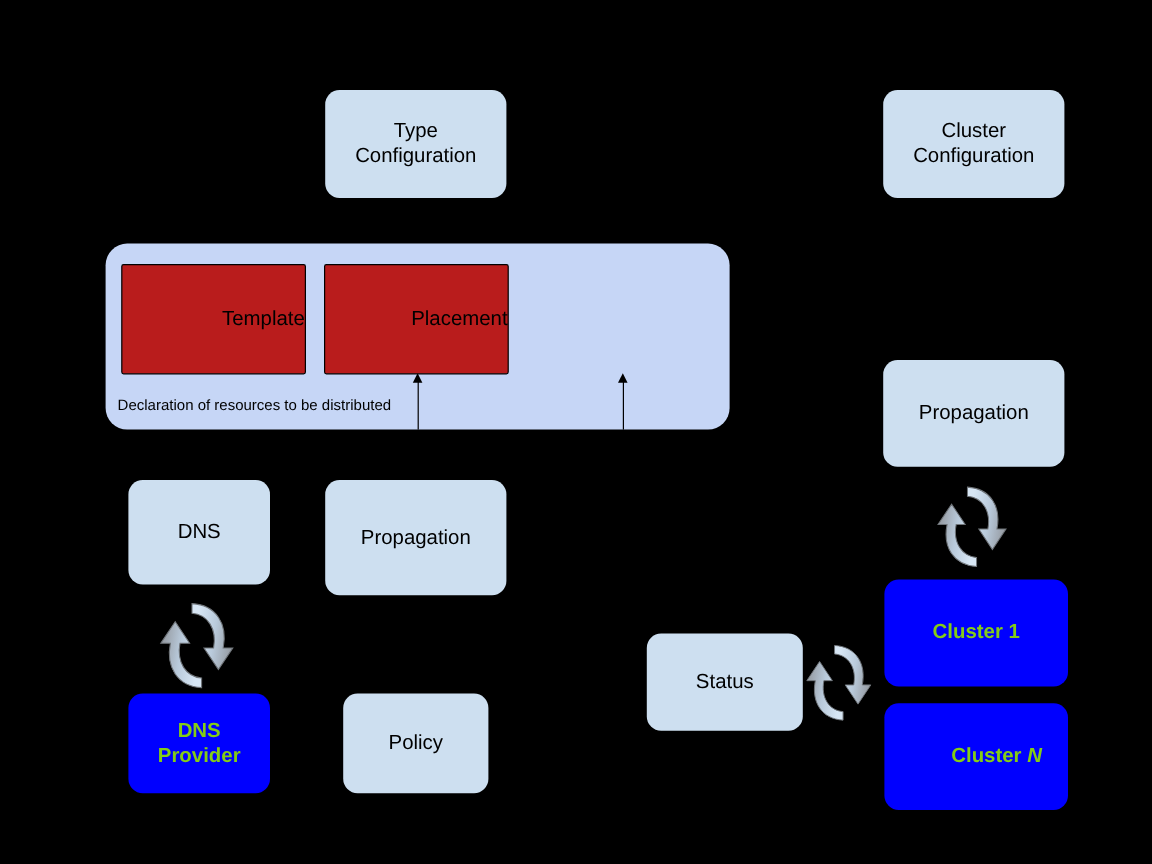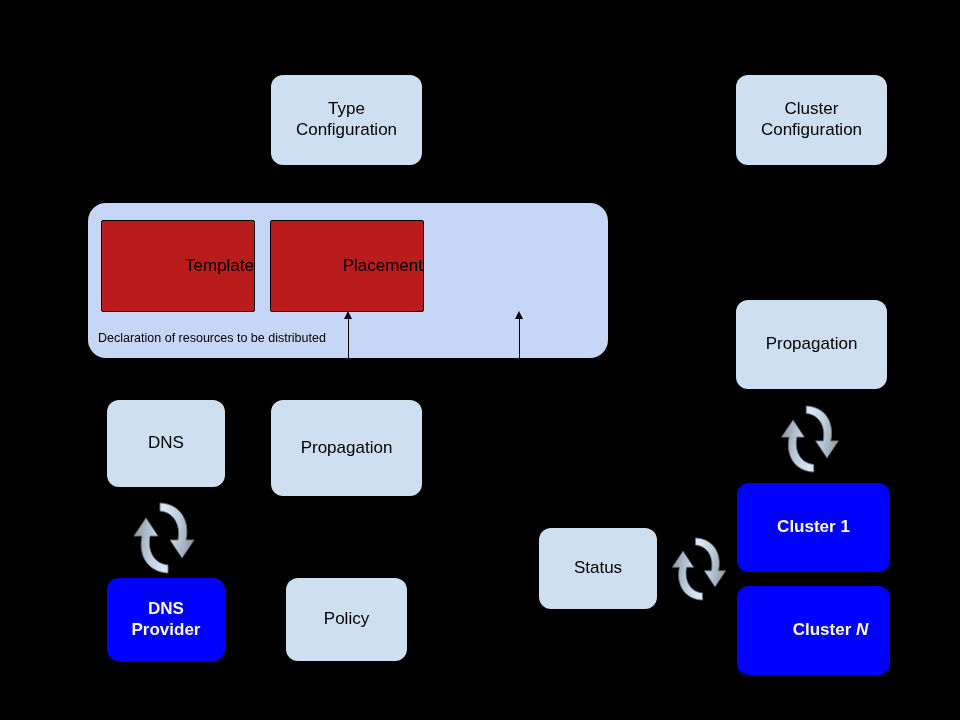--- a/index.html
+++ b/index.html
@@ -45,21 +45,21 @@
   .card-dashed {
     background: #cbdcef;
     border: 1.6px dashed #000000;
     border-radius: 14px;
     font-size: 17px;
   }
   
   .card-blue {
     background: #0000ff;
     border-radius: 12px;
-    color: #fef9c3;
+    color: #84cc16;
     font-weight: bold;
     font-size: 17px;
   }
   
   .panel {
     position: absolute;
     box-sizing: border-box;
     background: #c6d6f6;
     border-radius: 18px;
   }
@@ -194,21 +194,21 @@
   </div>
 
   <div class="node card-blue" style="left:697px; top:483px; width:153px; height:89px;">
     <span><span>Cluster </span><span>1</span></span>
   </div>
 
   <div class="node card-blue" style="left:697px; top:586px; width:153px; height:89px;padding-left:34px;">
     <span><span>Cluster </span><span class="ital">N</span></span>
   </div>
 
-  <div class="node card" style="left:499px; top:528px; width:118px; height:81px;">
+  <div class="node card" style="left:499px; top:528px; width:130px; height:81px;">
     <span>Status</span>
   </div>
 
   <div class="sync" style="left:627px; top:526px; width:64px; height:86px;">
     <svg viewBox="0 0 72 84" width="64" height="86" aria-hidden="true">
       <path d="M32 7 C 52 8 62 24 58 44 L 66 44 L 54 62 L 42 44 L 50 44 C 53 28 45 16 32 15 Z" fill="url(#gR)" stroke="#6f7479" stroke-width="0.9"></path>
       <path d="M40 77 C 20 76 10 60 14 40 L 6 40 L 18 22 L 30 40 L 22 40 C 19 56 27 68 40 69 Z" fill="url(#gL)" stroke="#6f7479" stroke-width="0.9"></path>
     </svg>
   </div>
 

